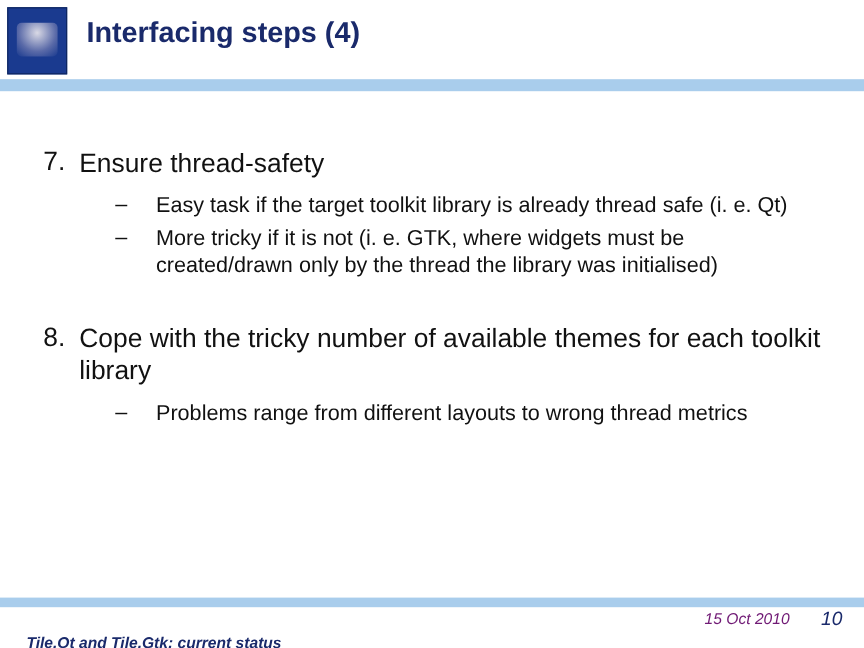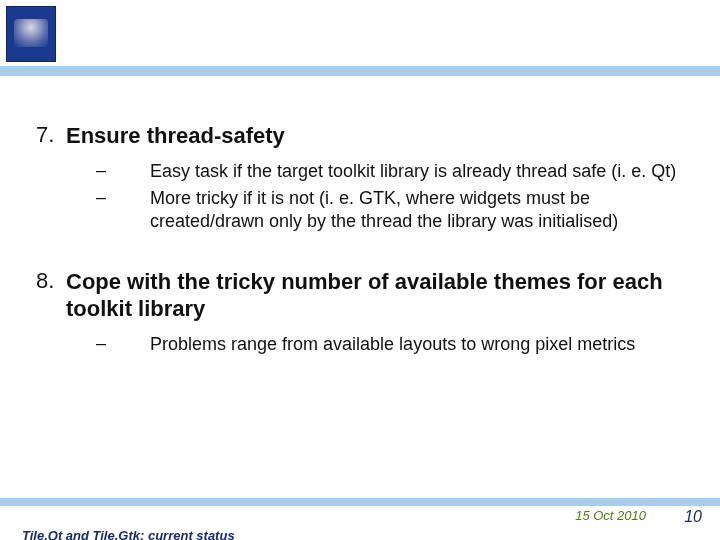--- a/index.html
+++ b/index.html
@@ -78,21 +78,20 @@
   .num {
     width: 30px;
     flex-shrink: 0;
     font-size: 22px;
     color: #111;
   }
   .num-text {
     font-size: 22px;
     color: #111;
     line-height: 1.25;
-    font-weight: bold;
   }
   .sub-list {
     margin-top: 10px;
     margin-left: 56px;
   }
   .sub-item {
     display: flex;
     align-items: flex-start;
     margin-top: 4px;
   }
@@ -102,21 +101,20 @@
     font-size: 18px;
     color: #111;
     text-align: left;
     padding-left: 4px;
   }
   .sub-text {
     font-size: 18px;
     color: #111;
     line-height: 1.3;
     max-width: 560px;
-    margin-left: 20px;
   }
   .footer {
     position: absolute;
     left: 0;
     right: 0;
     bottom: 14px;
     height: 24px;
   }
   .footer-rule {
     position: absolute;
@@ -131,44 +129,45 @@
     left: 22px;
     top: 6px;
     font-size: 13px;
     font-style: italic;
     font-weight: bold;
     color: #1a2a6b;
     margin-top: 20px;
   }
   .footer-date {
     position: absolute;
-    right: 74px;
+    right: 62px;
     top: 6px;
     font-size: 13px;
     font-style: italic;
-    color: #4d7c0f;
+    color: #701a75;
   }
   .footer-page {
     position: absolute;
     right: 18px;
     top: 6px;
     font-size: 16px;
     font-style: italic;
     color: #1a2a6b;
   }
 </style>
 </head>
 <body>
 
 <div class="slide">
 
   <div class="header">
     <div class="logo">
       <div class="logo-figure"></div>
     </div>
+    <div class="title">Interfacing steps (4)</div>
     <div class="title-rule"></div>
   </div>
 
   <div class="content">
 
     <div class="num-item">
       <div class="num">7.</div>
       <div class="num-text">Ensure thread-safety</div>
     </div>
     <div class="sub-list">
@@ -182,21 +181,21 @@
       </div>
     </div>
 
     <div class="num-item" style="margin-top:34px;">
       <div class="num">8.</div>
       <div class="num-text">Cope with the tricky number of available themes for each toolkit library</div>
     </div>
     <div class="sub-list">
       <div class="sub-item">
         <div class="dash">–</div>
-        <div class="sub-text">Problems range from available layouts to wrong pixel metrics</div>
+        <div class="sub-text">Problems range from different layouts to wrong thread metrics</div>
       </div>
     </div>
 
   </div>
 
   <div class="footer">
     <div class="footer-rule"></div>
     <div class="footer-left">Tile.Qt and Tile.Gtk: current status</div>
     <div class="footer-date">15 Oct 2010</div>
     <div class="footer-page">10</div>

